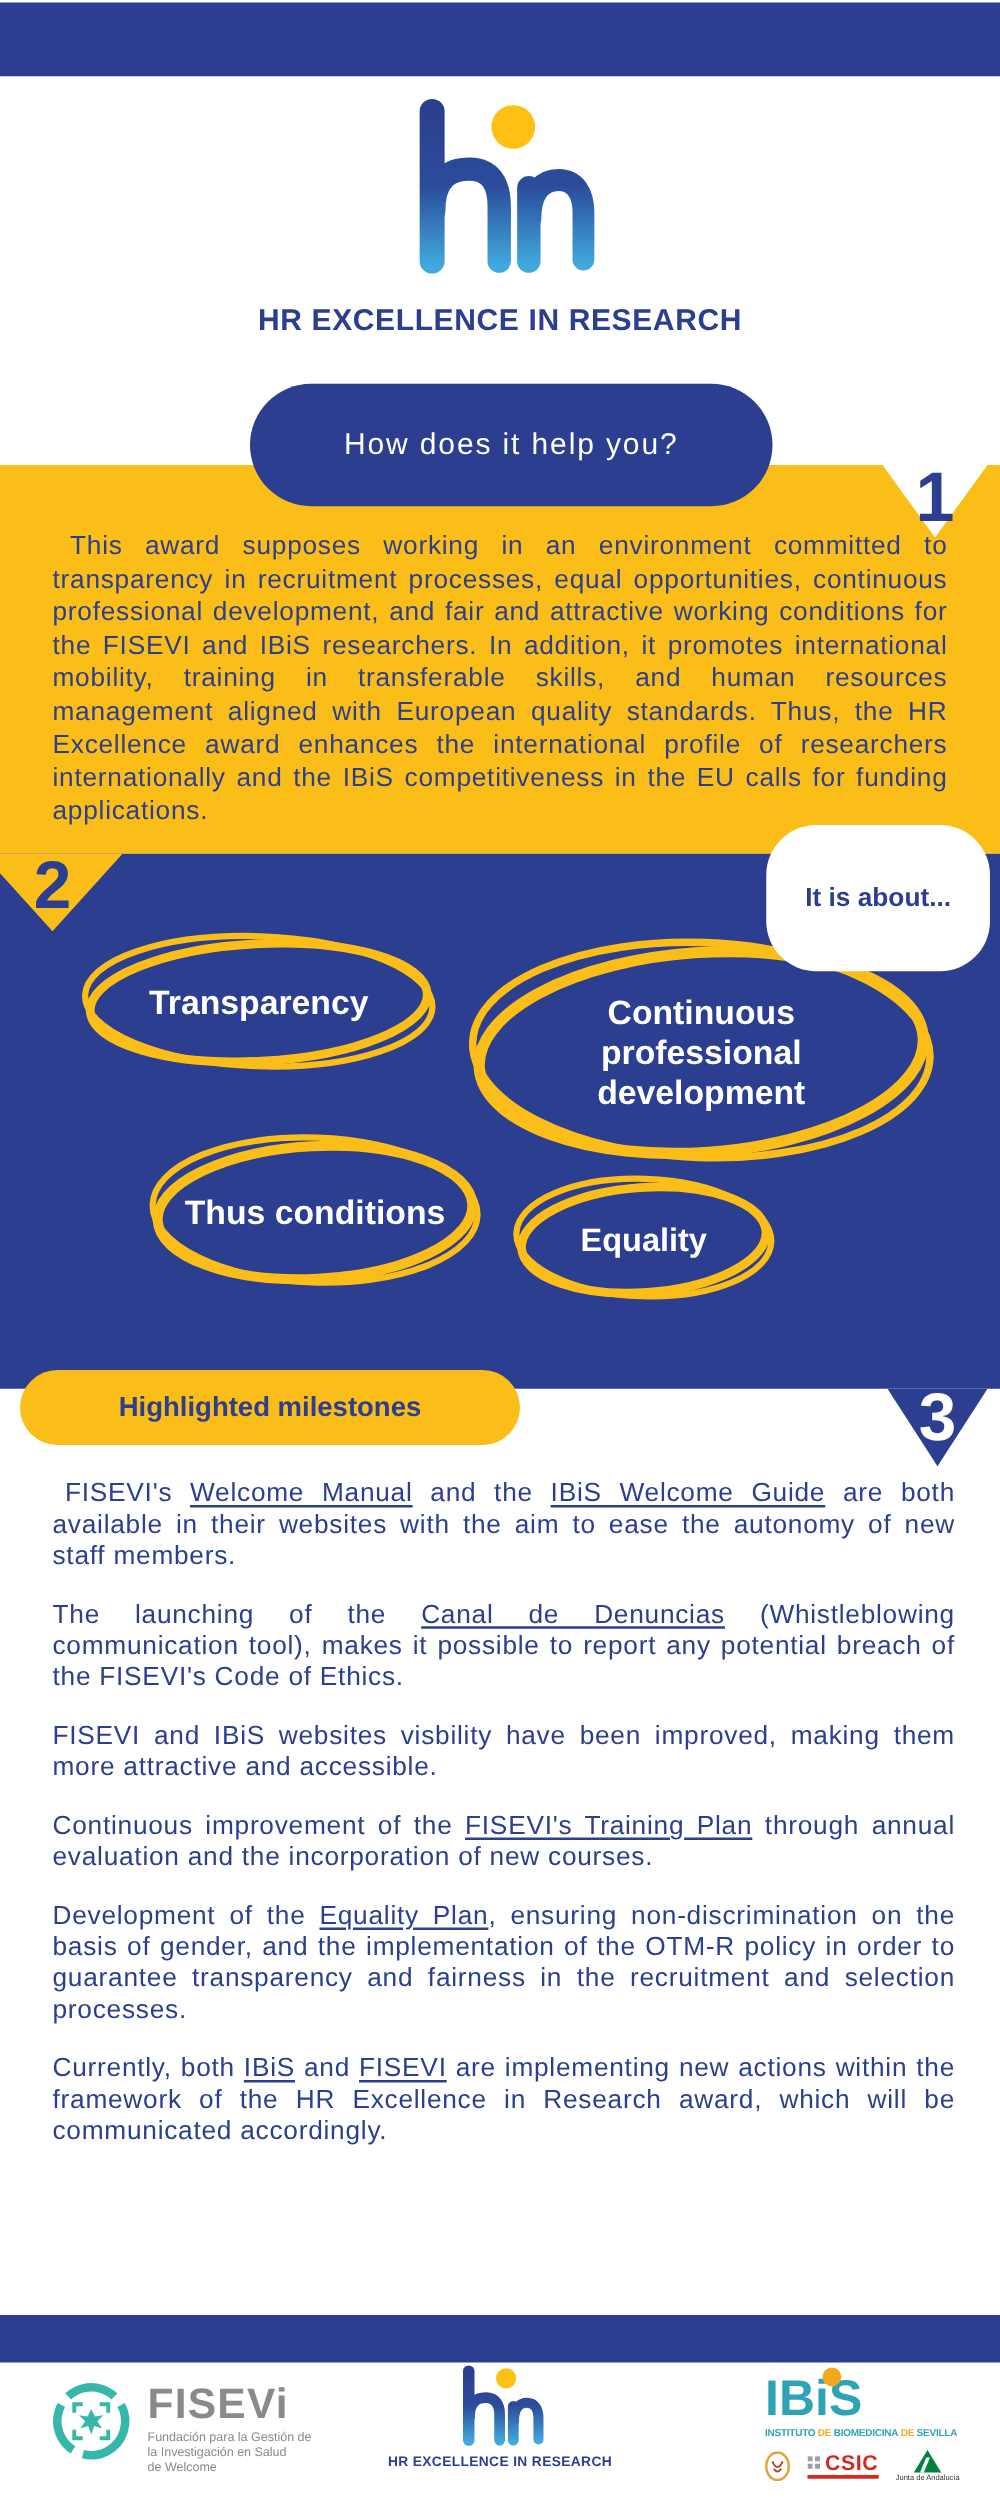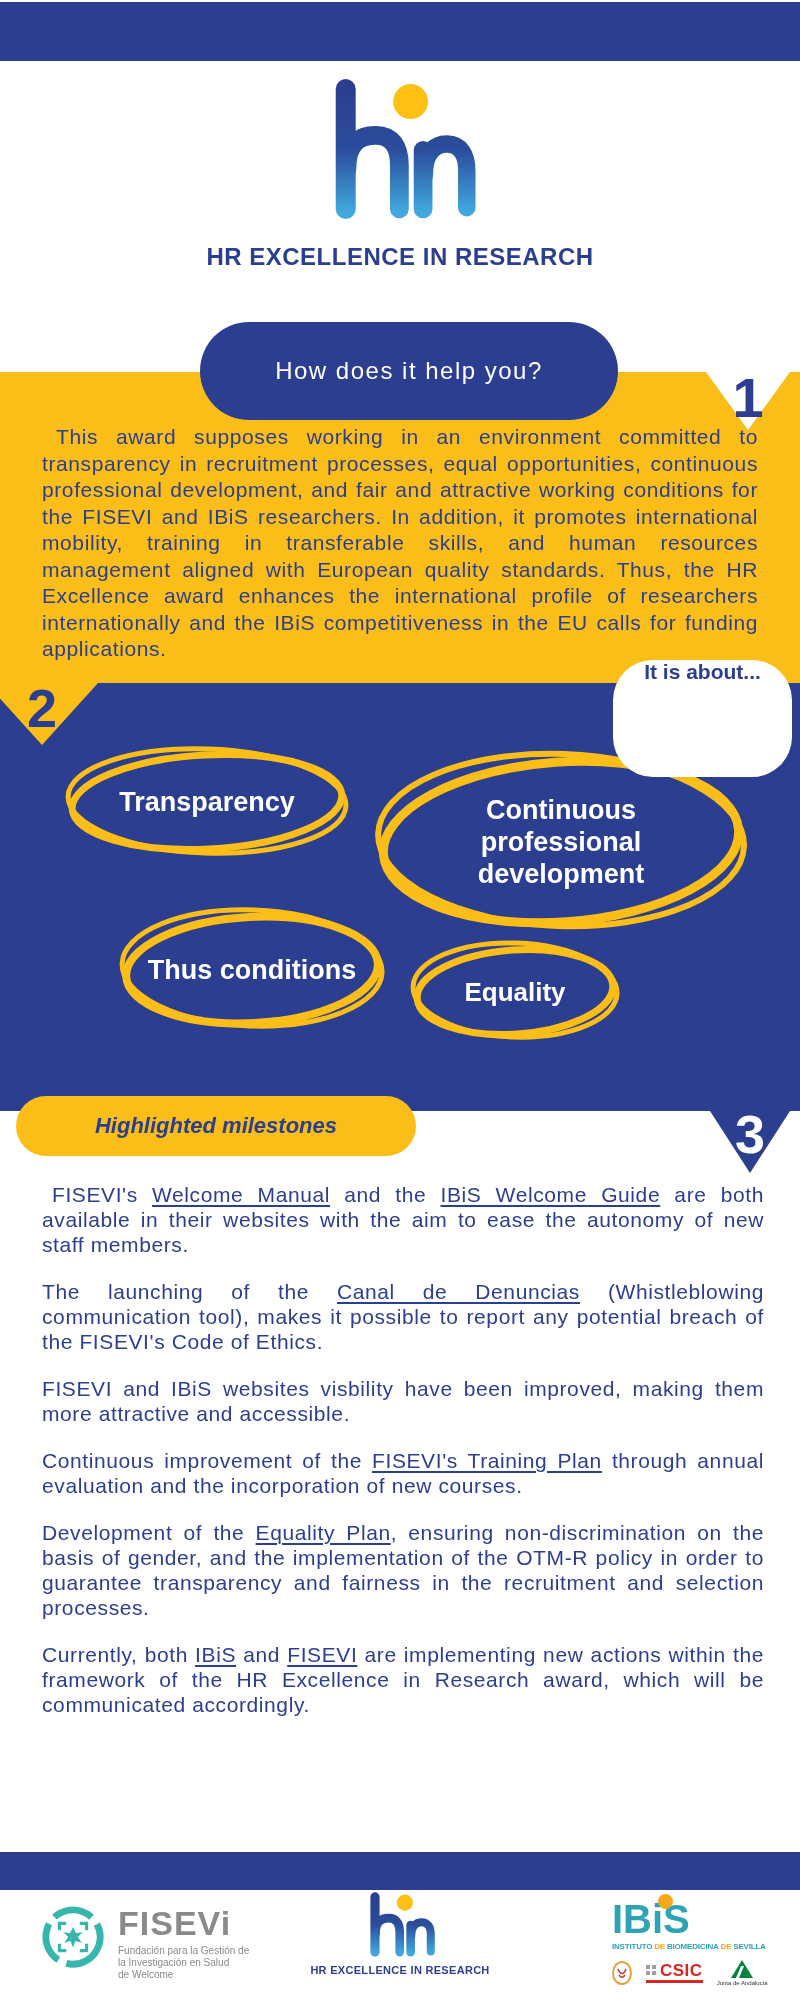--- a/index.html
+++ b/index.html
@@ -11,56 +11,56 @@
   .navy-bg{background:#2B3E8F;}
   .yellow-bg{background:#FBBD17;}
   .navy-tx{color:#2B3E8F;}
   .white-tx{color:#fff;}
 
   .top-bar{top:2px;left:0;width:800px;height:59px;}
   .hr-logo-main{left:322px;top:74px;width:156px;height:150px;}
   .header-title{top:243px;left:0;width:800px;text-align:center;font-weight:bold;
                 font-size:24px;letter-spacing:.5px;}
 
-  .help-pill{left:200px;top:322px;width:418px;height:98px;border-radius:49px;
+  .help-pill{left:200px;top:307px;width:418px;height:98px;border-radius:49px;
              display:flex;align-items:center;justify-content:center;
              font-size:24px;letter-spacing:1.5px;z-index:3;}
 
   .yellow-block{top:372px;left:0;width:800px;height:311px;z-index:1;}
   .intro{left:42px;top:424px;width:716px;font-size:21px;line-height:26.5px;
          letter-spacing:.6px;text-align:justify;text-indent:14px;z-index:2;}
 
   .v-notch{clip-path:polygon(0 0,100% 0,50% 100%);z-index:2;}
   .v1{left:706px;top:372px;width:84px;height:58px;background:#fff;}
   .v2{left:-14px;top:683px;width:112px;height:62px;}
   .v3{left:710px;top:1111px;width:80px;height:62px;}
   .num{font-weight:bold;line-height:1;text-align:center;z-index:3;}
   .num1{left:706px;top:370px;width:84px;font-size:56px;}
   .num2{left:-6px;top:681px;width:96px;font-size:54px;}
   .num3{left:710px;top:1107px;width:80px;font-size:54px;}
 
   .blue-block{top:683px;left:0;width:800px;height:428px;z-index:1;}
 
   .about-bubble{left:613px;top:660px;width:179px;height:117px;background:#fff;border-radius:40px;
-                display:flex;align-items:flex-start;justify-content:center;font-size:21px;
+                display:flex;align-items:center;justify-content:center;font-size:21px;
                 font-weight:bold;z-index:3;}
 
   .oval{display:flex;align-items:center;justify-content:center;text-align:center;
         font-weight:bold;z-index:2;}
   .oval svg{position:absolute;inset:0;width:100%;height:100%;}
   .oval span{position:relative;z-index:1;}
   .oval-transparency{left:62px;top:742px;width:290px;height:120px;font-size:27px;}
   .oval-cpd{left:370px;top:748px;width:382px;height:188px;font-size:27px;line-height:32px;}
   .oval-cpd span{width:250px;}
   .oval-fair{left:116px;top:904px;width:272px;height:132px;font-size:27px;}
   .oval-equality{left:408px;top:938px;width:214px;height:108px;font-size:26px;}
 
   .milestones-pill{left:16px;top:1096px;width:400px;height:60px;border-radius:31px;
                    display:flex;align-items:center;justify-content:center;
-                   font-size:22px;font-weight:bold;z-index:3;font-style:italic;}
+                   font-size:22px;font-weight:bold;z-index:3;}
 
   .milestones{left:42px;top:1182px;width:722px;z-index:2;}
   .milestones p{margin:0 0 22px 0;font-size:21px;line-height:25px;letter-spacing:.6px;
                 text-align:justify;color:#2B3E8F;}
   .milestones p:first-child{text-indent:10px;}
   .milestones .u{text-decoration:underline;text-underline-offset:3px;text-decoration-thickness:1.5px;}
 
   .footer-bar{top:1852px;left:0;width:800px;height:38px;}
 
   .fisevi{left:40px;top:1900px;width:250px;}

